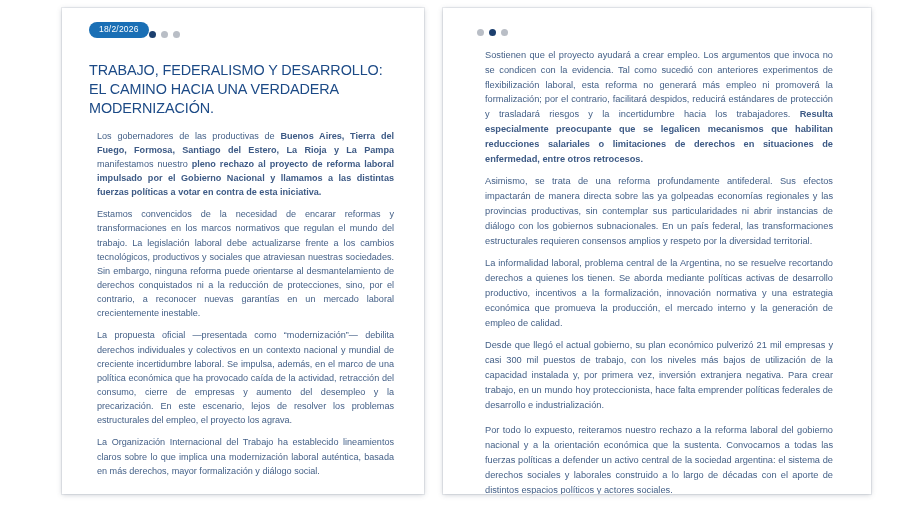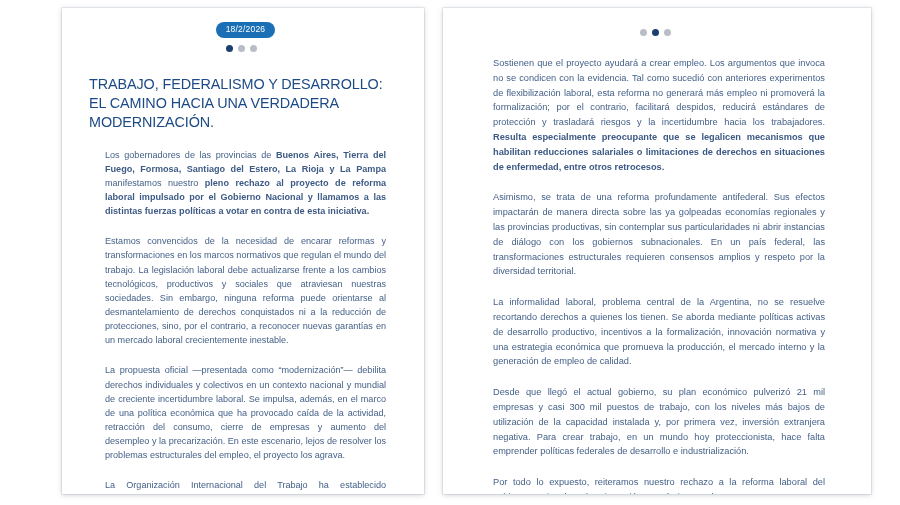--- a/index.html
+++ b/index.html
@@ -34,22 +34,22 @@
     padding: 14px 22px 10px 27px;
   }
   .page-right {
     left: 443px;
     width: 428px;
     height: 486px;
     padding: 14px 30px 10px 34px;
   }
   .page-head {
     display: flex;
-    flex-direction: column;
-    align-items: center;
+    flex-direction: row;
+    align-items: flex-end;
   }
   .date-badge {
     display: inline-block;
     background: #1a6fb5;
     color: #ffffff;
     font-size: 8.5px;
     font-weight: 400;
     letter-spacing: 0.2px;
     padding: 3px 10px 4px 10px;
     border-radius: 10px;
@@ -95,21 +95,21 @@
     letter-spacing: -0.01px;
   }
   .page-right .body-text {
     font-size: 9.25px;
     line-height: 1.60;
   }
   .body-text b {
     font-weight: bold;
     color: #3d5a85;
   }
-  .para { margin: 16px; }
+  .para { margin: 8px; }
   .para + .para { margin-top: 0px; }
   .para.gap { margin-top: 11px; }
 </style>
 </head>
 <body>
 
 <div class="viewer">
 
   <div class="page page-left">
     <div class="page-head">
@@ -118,21 +118,21 @@
         <span class="dot active"></span>
         <span class="dot"></span>
         <span class="dot"></span>
       </div>
     </div>
     <div class="spacer-left"></div>
     <h1 class="doc-title">
       <span class="strong">TRABAJO, FEDERALISMO Y DESARROLLO:</span><span> EL CAMINO HACIA UNA VERDADERA MODERNIZACIÓN.</span>
     </h1>
     <div class="body-text">
-        <div class="para"><span>Los gobernadores de las provincias de </span><b>Buenos Aires, Tierra del Fuego, Formosa, Santiago del Estero, La Rioja y La Pampa</b><span> manifestamos nuestro </span><b>pleno rechazo al proyecto de reforma laboral impulsado por el Gobierno Nacional y llamamos a las distintas fuerzas políticas a votar en contra de esta iniciativa.</b></div>
+        <div class="para"><span>Los gobernadores de las productivas de </span><b>Buenos Aires, Tierra del Fuego, Formosa, Santiago del Estero, La Rioja y La Pampa</b><span> manifestamos nuestro </span><b>pleno rechazo al proyecto de reforma laboral impulsado por el Gobierno Nacional y llamamos a las distintas fuerzas políticas a votar en contra de esta iniciativa.</b></div>
         <div class="para"><span>Estamos convencidos de la necesidad de encarar reformas y transformaciones en los marcos normativos que regulan el mundo del trabajo. La legislación laboral debe actualizarse frente a los cambios tecnológicos, productivos y sociales que atraviesan nuestras sociedades. Sin embargo, ninguna reforma puede orientarse al desmantelamiento de derechos conquistados ni a la reducción de protecciones, sino, por el contrario, a reconocer nuevas garantías en un mercado laboral crecientemente inestable.</span></div>
         <div class="para"><span>La propuesta oficial —presentada como “modernización”— debilita derechos individuales y colectivos en un contexto nacional y mundial de creciente incertidumbre laboral. Se impulsa, además, en el marco de una política económica que ha provocado caída de la actividad, retracción del consumo, cierre de empresas y aumento del desempleo y la precarización. En este escenario, lejos de resolver los problemas estructurales del empleo, el proyecto los agrava.</span></div>
         <div class="para"><span>La Organización Internacional del Trabajo ha establecido lineamientos claros sobre lo que implica una modernización laboral auténtica, basada en más derechos, mayor formalización y diálogo social. </span></div>
       </div>
   </div>
 
   <div class="page page-right">
     <div class="page-head">
       <div class="dots">
         <span class="dot"></span>

